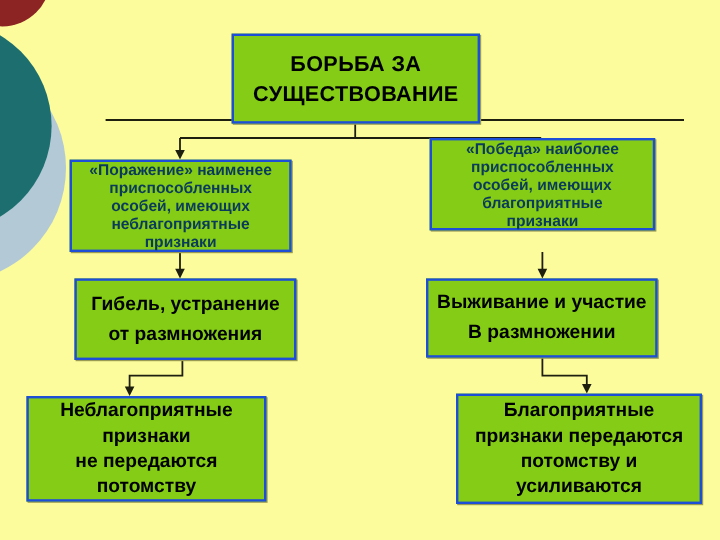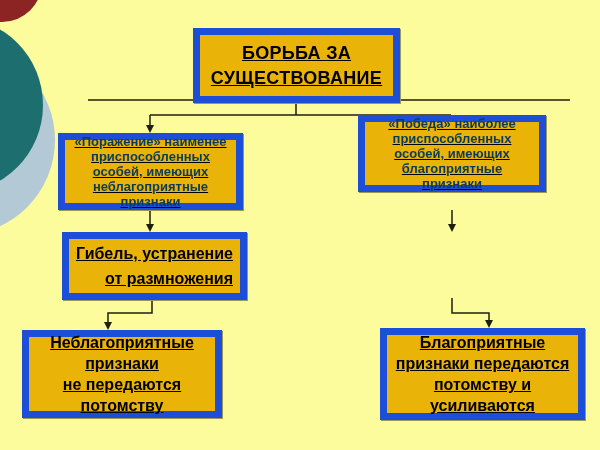--- a/index.html
+++ b/index.html
@@ -11,36 +11,35 @@
     font-family:"Liberation Sans", sans-serif;
   }
   .circle{position:absolute;border-radius:50%;}
   .circle-maroon{left:-38px;top:-58px;width:80px;height:80px;background:#8C2424;z-index:1;}
   .circle-lightblue{left:-135px;top:45px;width:190px;height:190px;background:#B3C9D6;z-index:2;}
   .circle-teal{left:-133px;top:17px;width:176px;height:176px;background:#1D6F6F;z-index:3;}
   svg.connectors{position:absolute;left:0;top:0;z-index:4;pointer-events:none;}
   .box{
     position:absolute;
     box-sizing:border-box;
-    background:#eab308;
-    border:7px solid #1d4ed8;
+    background:#84cc16;
+    border:2px solid #1d4ed8;
     display:flex;align-items:center;justify-content:center;
     text-align:center;
     z-index:5;
     box-shadow:1px 1px 0 #9a9a55;
-    text-decoration:underline;
   }
   .box-text{white-space:pre-line;font-weight:bold;}
   .title-box{left:193px;top:28px;width:207px;height:75px;}
   .title-box .box-text{font-size:18px;line-height:25px;color:#000000;letter-spacing:.3px;}
   .top-box .box-text{font-size:13px;line-height:15px;color:#0A3A5C;}
   .defeat-box{left:58px;top:133px;width:185px;height:77px;}
   .victory-box{left:358px;top:115px;width:188px;height:77px;}
   .mid-box .box-text{font-size:16px;line-height:25px;color:#000000;}
-  .death-box{left:62px;top:232px;width:185px;height:68px;text-align:right;}
+  .death-box{left:62px;top:232px;width:185px;height:68px;}
   .survival-box{left:355px;top:232px;width:193px;height:66px;}
   .bottom-box .box-text{font-size:16px;line-height:21px;color:#000000;}
   .unfav-box{left:22px;top:330px;width:200px;height:88px;}
   .fav-box{left:380px;top:328px;width:205px;height:92px;}
 </style>
 </head>
 <body>
 
 <div class="slide">
 
@@ -95,20 +94,24 @@
 особей, имеющих
 благоприятные
 признаки</div>
   </div>
 
   <div class="box mid-box death-box">
     <div class="box-text">Гибель, устранение
 от размножения</div>
   </div>
 
+  <div class="box mid-box survival-box">
+    <div class="box-text">Выживание и участие
+В размножении</div>
+  </div>
 
   <div class="box bottom-box unfav-box">
     <div class="box-text">Неблагоприятные
 признаки
 не передаются
 потомству</div>
   </div>
 
   <div class="box bottom-box fav-box">
     <div class="box-text">Благоприятные

